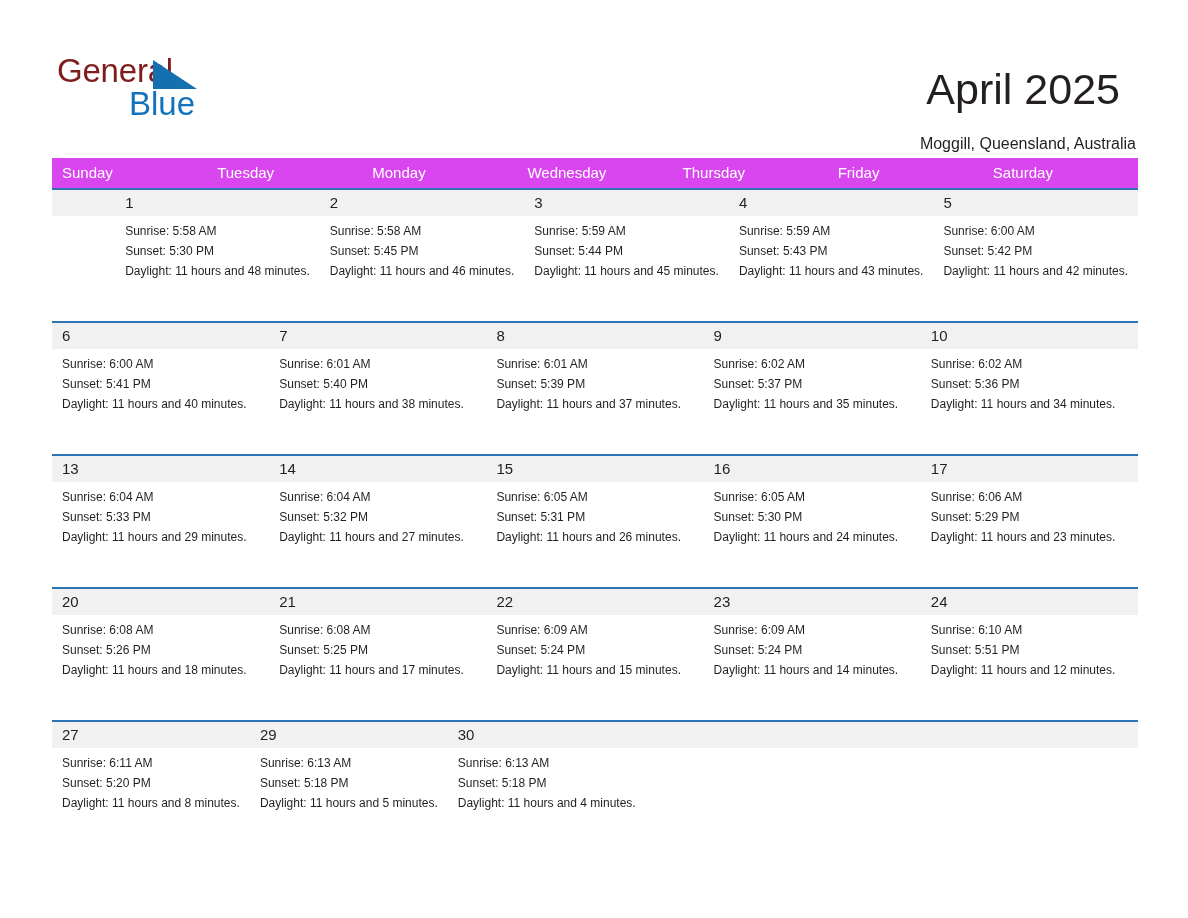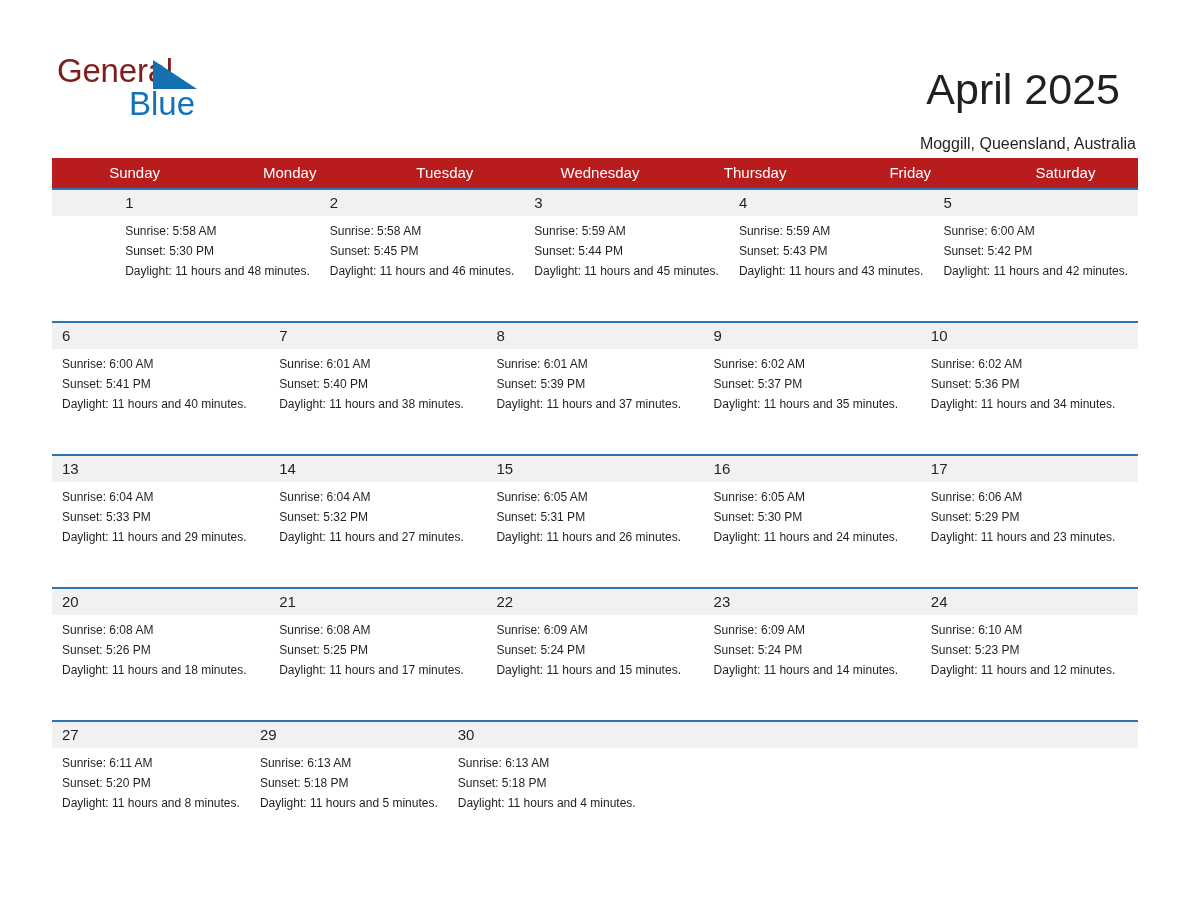--- a/index.html
+++ b/index.html
@@ -92,23 +92,22 @@
   
   .calendar {
     position: absolute;
     left: 52px;
     top: 158px;
     width: 1086px;
   }
 
   .weekday-row {
     display: flex;
-    background: #b91c1c;
+    background: #d946ef;
     height: 30px;
-    text-align: center;
   }
   .weekday {
     flex: 1 1 0;
     color: #ffffff;
     font-size: 15px;
     line-height: 30px;
     padding-left: 10px;
     box-sizing: border-box;
   }
 
@@ -174,22 +173,22 @@
       <h1 class="month-title">April 2025</h1>
       <div class="location">Moggill, Queensland, Australia</div>
     </div>
 
   </div>
 
   <div class="calendar">
 
     <div class="weekday-row">
       <div class="weekday">Sunday</div>
+      <div class="weekday">Tuesday</div>
       <div class="weekday">Monday</div>
-      <div class="weekday">Tuesday</div>
       <div class="weekday">Wednesday</div>
       <div class="weekday">Thursday</div>
       <div class="weekday">Friday</div>
       <div class="weekday">Saturday</div>
     </div>
 
     <div id="weeks-container">
         <div class="week-row">
           <div class="day-cell empty">
             <div class="day-number-band"><span class="day-number"></span></div>
@@ -352,21 +351,21 @@
             <div class="day-info">
               <div>Sunrise: 6:09 AM</div>
               <div>Sunset: 5:24 PM</div>
               <div class="daylight-wrap">Daylight: 11 hours and 14 minutes.</div>
             </div>
           </div>
           <div class="day-cell">
             <div class="day-number-band"><span class="day-number">24</span></div>
             <div class="day-info">
               <div>Sunrise: 6:10 AM</div>
-              <div>Sunset: 5:23 PM</div>
+              <div>Sunset: 5:51 PM</div>
               <div class="daylight-wrap">Daylight: 11 hours and 12 minutes.</div>
             </div>
           </div>
         </div>
         <div class="week-row last">
           <div class="day-cell">
             <div class="day-number-band"><span class="day-number">27</span></div>
             <div class="day-info">
               <div>Sunrise: 6:11 AM</div>
               <div>Sunset: 5:20 PM</div>

